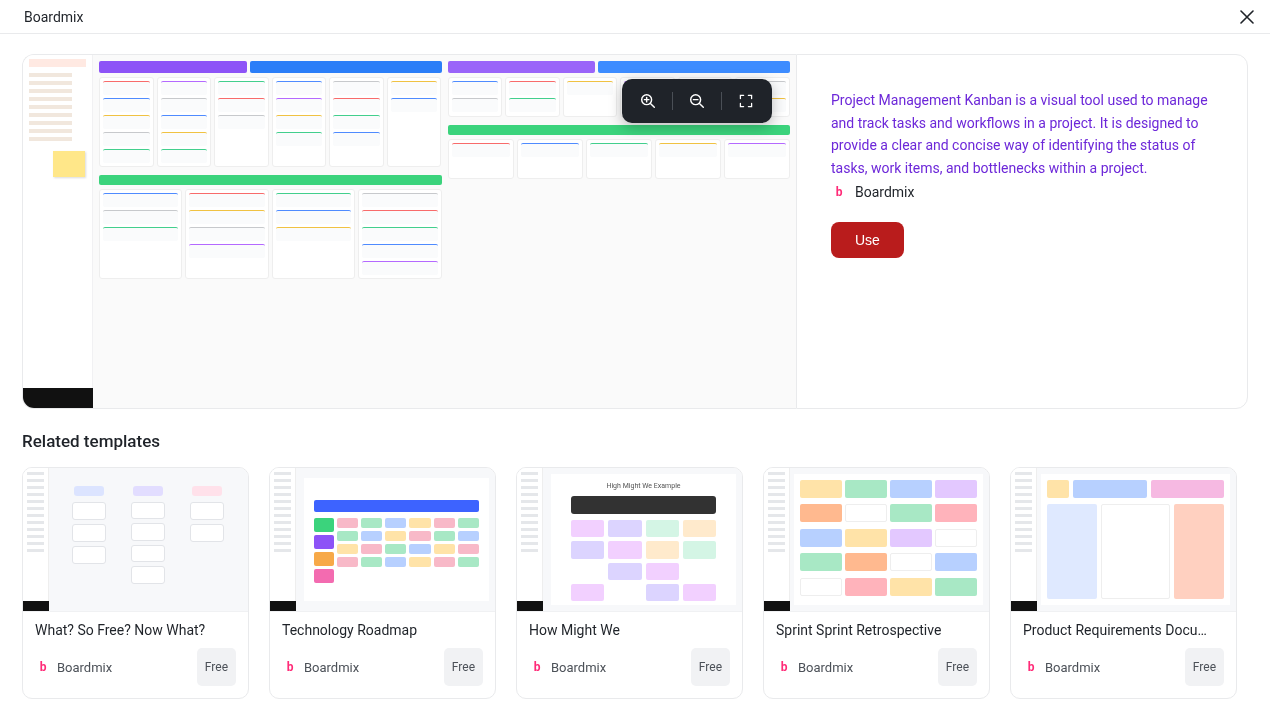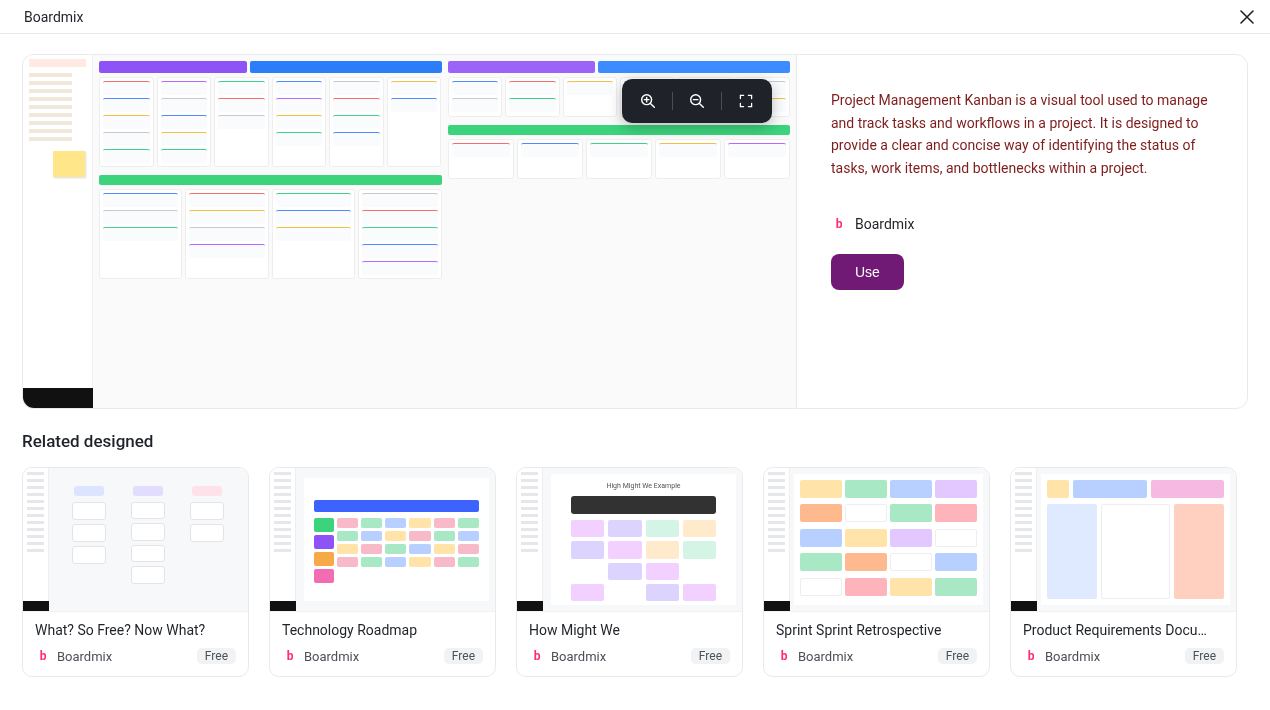--- a/index.html
+++ b/index.html
@@ -141,35 +141,35 @@
   
   .details-pane {
     width: 452px;
     border: 1px solid #e9eaec;
     border-left: 1px solid #e9eaec;
     border-radius: 0 12px 12px 0;
     padding: 34px 34px 24px 34px;
     height: 355px;
   }
   .details-title { font-size: 24px; font-weight: 600; margin-bottom: 16px; color:#1f2329;}
-  .details-desc { font-size: 14px; line-height: 1.62; color: #7f1d1d; margin-bottom: 36px;}
+  .details-desc { font-size: 14px; line-height: 1.62; color: #6d28d9; margin-bottom: 4px;}
   .brand-row { display:flex; align-items:center; gap:8px; margin-bottom: 22px;}
   .brand-logo {
     width: 16px; height:16px; border-radius:4px;
     background:#fff;
     display:inline-flex; align-items:center; justify-content:center;
   }
   .brand-logo span {
     font-weight:700; font-size:12px;
     color:#ff2b78;
     position:relative;
   }
   .brand-name { font-size: 14px; color:#1f2329; }
   .use-btn {
-    background:#701a75;
+    background:#b91c1c;
     color:#fff;
     border:none;
     font-size:14px;
     font-weight:500;
     padding: 10px 24px;
     border-radius:8px;
     cursor:pointer;
   }
 
   
@@ -197,21 +197,21 @@
     font-size: 14px; color:#1f2329; margin-bottom:10px;
     white-space:nowrap; overflow:hidden; text-overflow:ellipsis;
   }
   .card-footer { display:flex; align-items:center; justify-content:space-between; }
   .card-brand { display:flex; align-items:center; gap:6px; }
   .card-brand .brand-name { font-size: 13px; color:#4c5158;}
   .badge {
     background:#f1f2f4;
     color:#4c5158;
     font-size:12px;
-    padding:1px 8px;
+    padding:12px 8px;
     border-radius:5px;
   }
 
   
   .thumb-side {
     position:absolute; left:0; top:0; bottom:0; width:26px;
     background:#fff; border-right:1px solid #eee;
   }
   .thumb-side::after{
     content:""; position:absolute; left:4px; right:4px; top:4px;
@@ -455,21 +455,21 @@
       <span class="brand-logo">
           <span>b</span>
         </span>
       <span class="brand-name">Boardmix</span>
     </div>
     <button class="use-btn">Use</button>
   </div>
 </div>
 
 <div class="related-section">
-  <h2 class="related-title">Related designed</h2>
+  <h2 class="related-title">Related templates</h2>
   <div class="card-row">
 
     <div class="card">
       <div class="card-thumb t1">
         <div class="thumb-side"></div>
           <div class="thumb-black"></div>
         <div class="panel">
           <div class="col">
               <div class="h h1"></div>
               <div class="n"></div>

